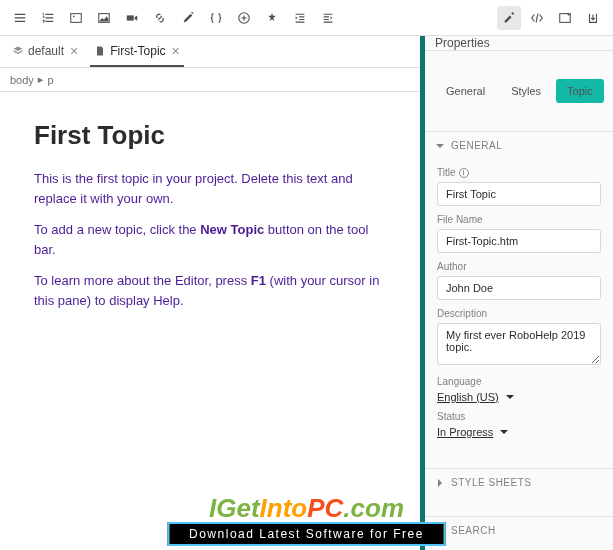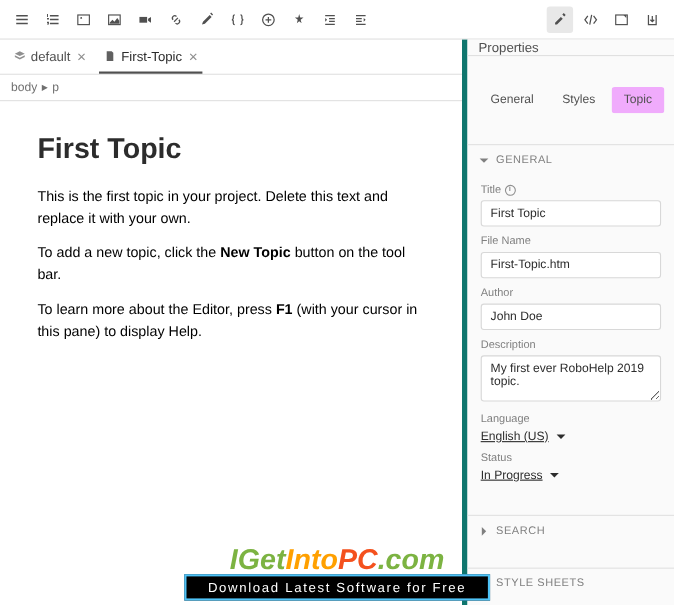--- a/index.html
+++ b/index.html
@@ -12,26 +12,26 @@
 .main-area { display: flex; height: calc(100% - 36px); }
 .left { flex: 1; display: flex; flex-direction: column; border-right: 5px solid #0f766e; }
 .tabs { height: 32px; display: flex; align-items: center; padding: 0 8px; border-bottom: 1px solid #e0e0e0; gap: 8px; }
 .tab { display: flex; align-items: center; gap: 4px; padding: 6px 4px; border-bottom: 2px solid transparent; cursor: pointer; color: #505050; }
 .tab.active { border-bottom-color: #505050; color: #2c2c2c; }
 .tab-close { font-size: 14px; color: #909090; cursor: pointer; margin-left: 2px; }
 .tab-icon { width: 12px; height: 12px; }
 .bc { height: 24px; display: flex; align-items: center; padding: 0 10px; border-bottom: 1px solid #e0e0e0; color: #707070; font-size: 11px; gap: 4px; text-align: center; }
 .editor { flex: 1; padding: 20px 24px; overflow: auto; background: #fff; margin: 8px 4px 8px 10px; }
 .editor h1 { font-size: 26px; font-weight: 700; margin-bottom: 18px; color: #2c2c2c; }
-.editor p { font-size: 13px; line-height: 1.5; margin-bottom: 12px; color: #000000; }
+.editor p { font-size: 13px; line-height: 1.5; margin-bottom: 12px; color: #4c1d95; }
 .right { width: 188px; display: flex; flex-direction: column; background: #fafafa; gap: 20px; }
 .props-header { height: 32px; display: flex; align-items: center; padding: 0 10px; font-size: 12px; color: #505050; border-bottom: 1px solid #e0e0e0; }
 .props-tabs { display: flex; padding: 8px 10px; gap: 4px; }
 .ptab { padding: 5px 10px; font-size: 11px; border-radius: 3px; cursor: pointer; color: #505050; border: 1px solid transparent; }
-.ptab.active { background: #f0abfc; }
+.ptab.active { background: #14b8a6; }
 .section { border-top: 1px solid #e0e0e0; }
 .sec-head { display: flex; align-items: center; padding: 8px 10px; cursor: pointer; color: #808080; font-size: 10px; letter-spacing: 0.5px; gap: 6px; }
 .sec-head svg { width: 10px; height: 10px; }
 .sec-body { padding: 0 12px 10px; }
 .field-label { font-size: 10px; color: #808080; margin: 8px 0 4px; display: flex; align-items: center; gap: 3px; }
 .input { width: 100%; padding: 5px 8px; border: 1px solid #d8d8d8; border-radius: 3px; font-size: 11px; background: #fff; color: #2c2c2c; }
 textarea.input { resize: vertical; height: 42px; }
 .select-row { display: flex; align-items: center; gap: 6px; font-size: 11px; color: #2c2c2c; margin-top: 3px; cursor: pointer; text-decoration: underline; }
 .select-row svg { width: 10px; height: 10px; }
 .info-icon { width: 10px; height: 10px; border-radius: 50%; border: 1px solid #909090; display: inline-flex; align-items: center; justify-content: center; font-size: 7px; color: #909090; font-weight: bold; }
@@ -208,29 +208,29 @@
             </svg>
         </div>
       </div>
     </div>
 
     <div class="section">
       <div class="sec-head">
         <svg viewBox="0 0 10 10">
             <path fill="currentColor" d="M3 1l4 4-4 4z"></path>
           </svg>
+        <span>STYLE SHEETS</span>
+      </div>
+    </div>
+    <div class="section">
+      <div class="sec-head">
+        <svg viewBox="0 0 10 10">
+            <path fill="currentColor" d="M3 1l4 4-4 4z"></path>
+          </svg>
         <span>SEARCH</span>
-      </div>
-    </div>
-    <div class="section">
-      <div class="sec-head">
-        <svg viewBox="0 0 10 10">
-            <path fill="currentColor" d="M3 1l4 4-4 4z"></path>
-          </svg>
-        <span>STYLE SHEETS</span>
       </div>
     </div>
     <div class="section">
       <div class="sec-head">
         <svg viewBox="0 0 10 10">
             <path fill="currentColor" d="M3 1l4 4-4 4z"></path>
           </svg>
         <span>N TAGS</span>
       </div>
     </div>

